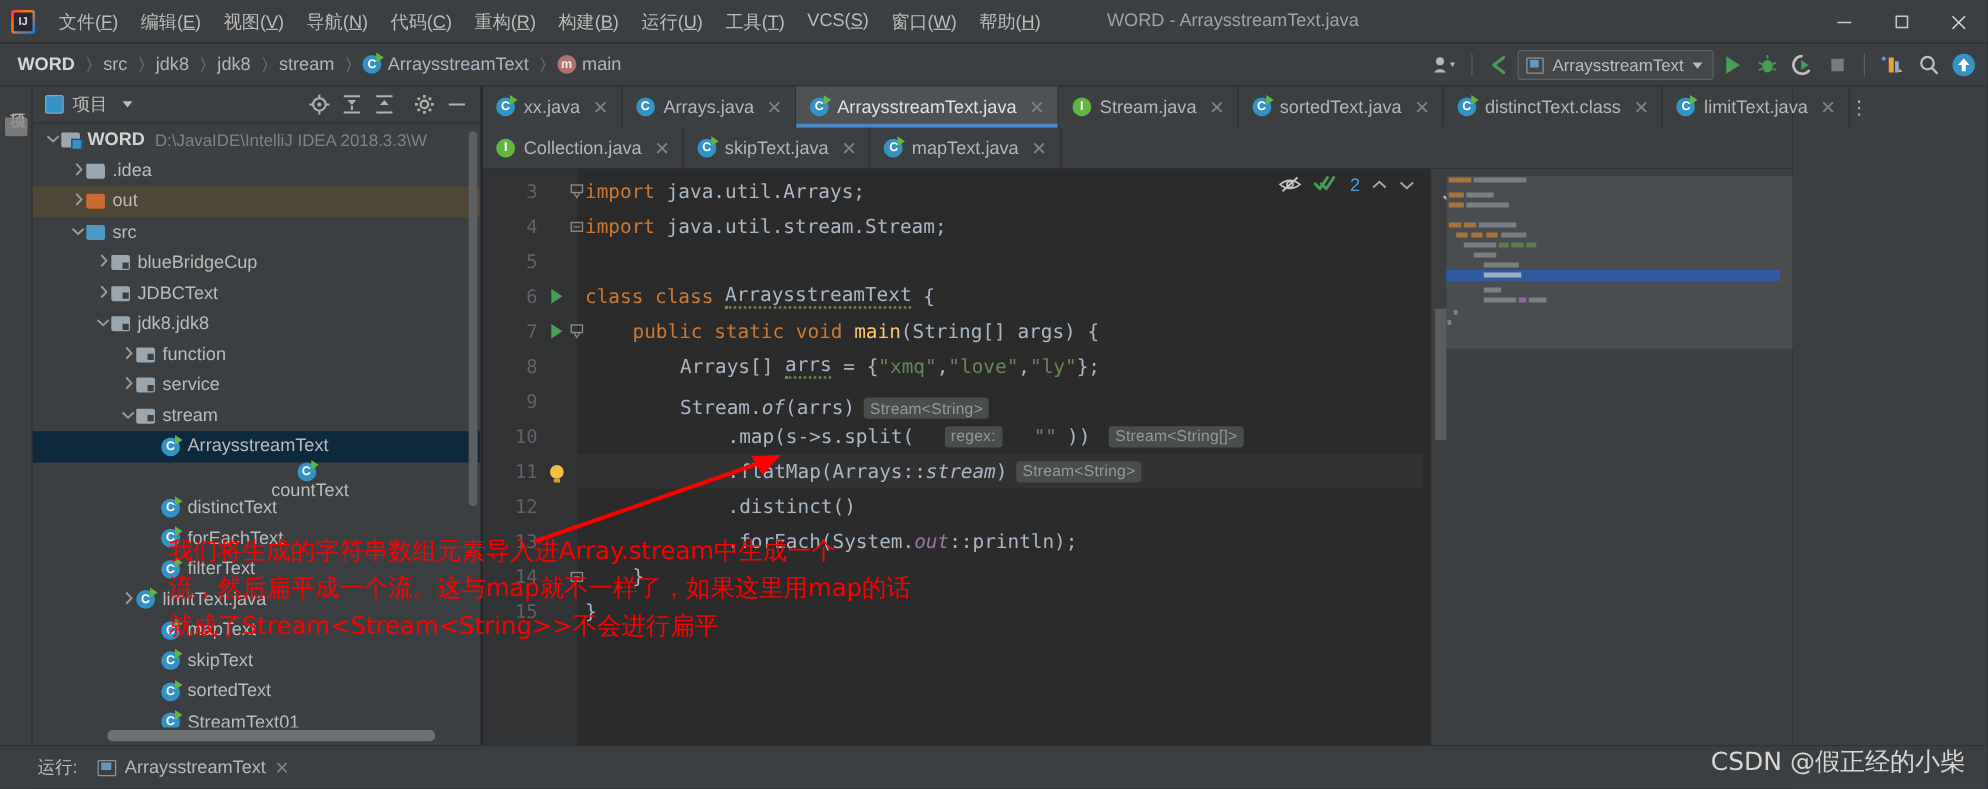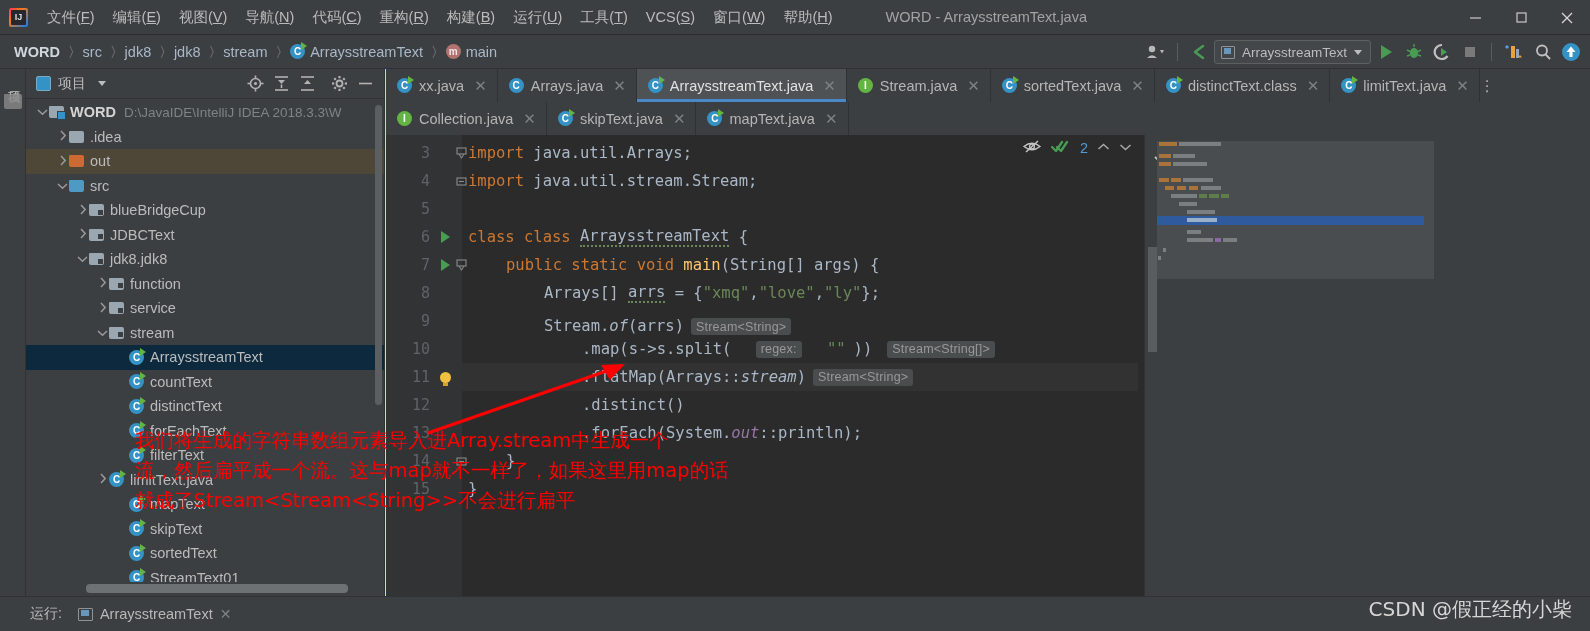--- a/index.html
+++ b/index.html
@@ -3,21 +3,21 @@
 <meta charset="utf-8">
 <style>
   * { box-sizing: border-box; margin: 0; padding: 0; }
   html, body {
     width: 1590px; height: 631px;
     background: #3c3f41;
     font-family: "Liberation Sans", "DejaVu Sans", sans-serif;
     overflow: hidden;
     -webkit-font-smoothing: antialiased;
   }
-  .app { position: relative; width: 1434px; height: 631px; background: #bef264; }
+  .app { position: relative; width: 1434px; height: 631px; background: #0f172a; }
 
   
   .menubar {
     position: absolute; left: 0; top: 0; width: 1590px; height: 35px;
     background: #3c3f41; display: flex; align-items: center;
     border-bottom: 1px solid #2b2b2b;
   }
   .ij-logo {
     width: 19px; height: 19px; margin-left: 9px; margin-right: 10px;
     background: linear-gradient(135deg,#fe315d 0%,#f97a12 35%,#087cfa 100%);
@@ -589,21 +589,21 @@
               <path d="M1 2 L5.5 6.2 L10 2" fill="none" stroke="#9a9a9a" stroke-width="1.5"></path>
             </svg></span>
           <span class="fold mod"></span>
           <span class="rlabel">stream</span>
         </div>
         <div class="row sel" style="padding-left: 90px;">
           <span class="arrow"></span>
           <span class="ic-class run"></span>
           <span class="rlabel">ArraysstreamText</span>
         </div>
-        <div class="row" style="padding-left: 90px;">
+        <div class="row" style="padding-left: 90px; flex-direction: column;">
           <span class="arrow"></span>
           <span class="ic-class run"></span>
           <span class="rlabel">countText</span>
         </div>
         <div class="row" style="padding-left: 90px;">
           <span class="arrow"></span>
           <span class="ic-class run"></span>
           <span class="rlabel">distinctText</span>
         </div>
         <div class="row" style="padding-left: 90px;">

